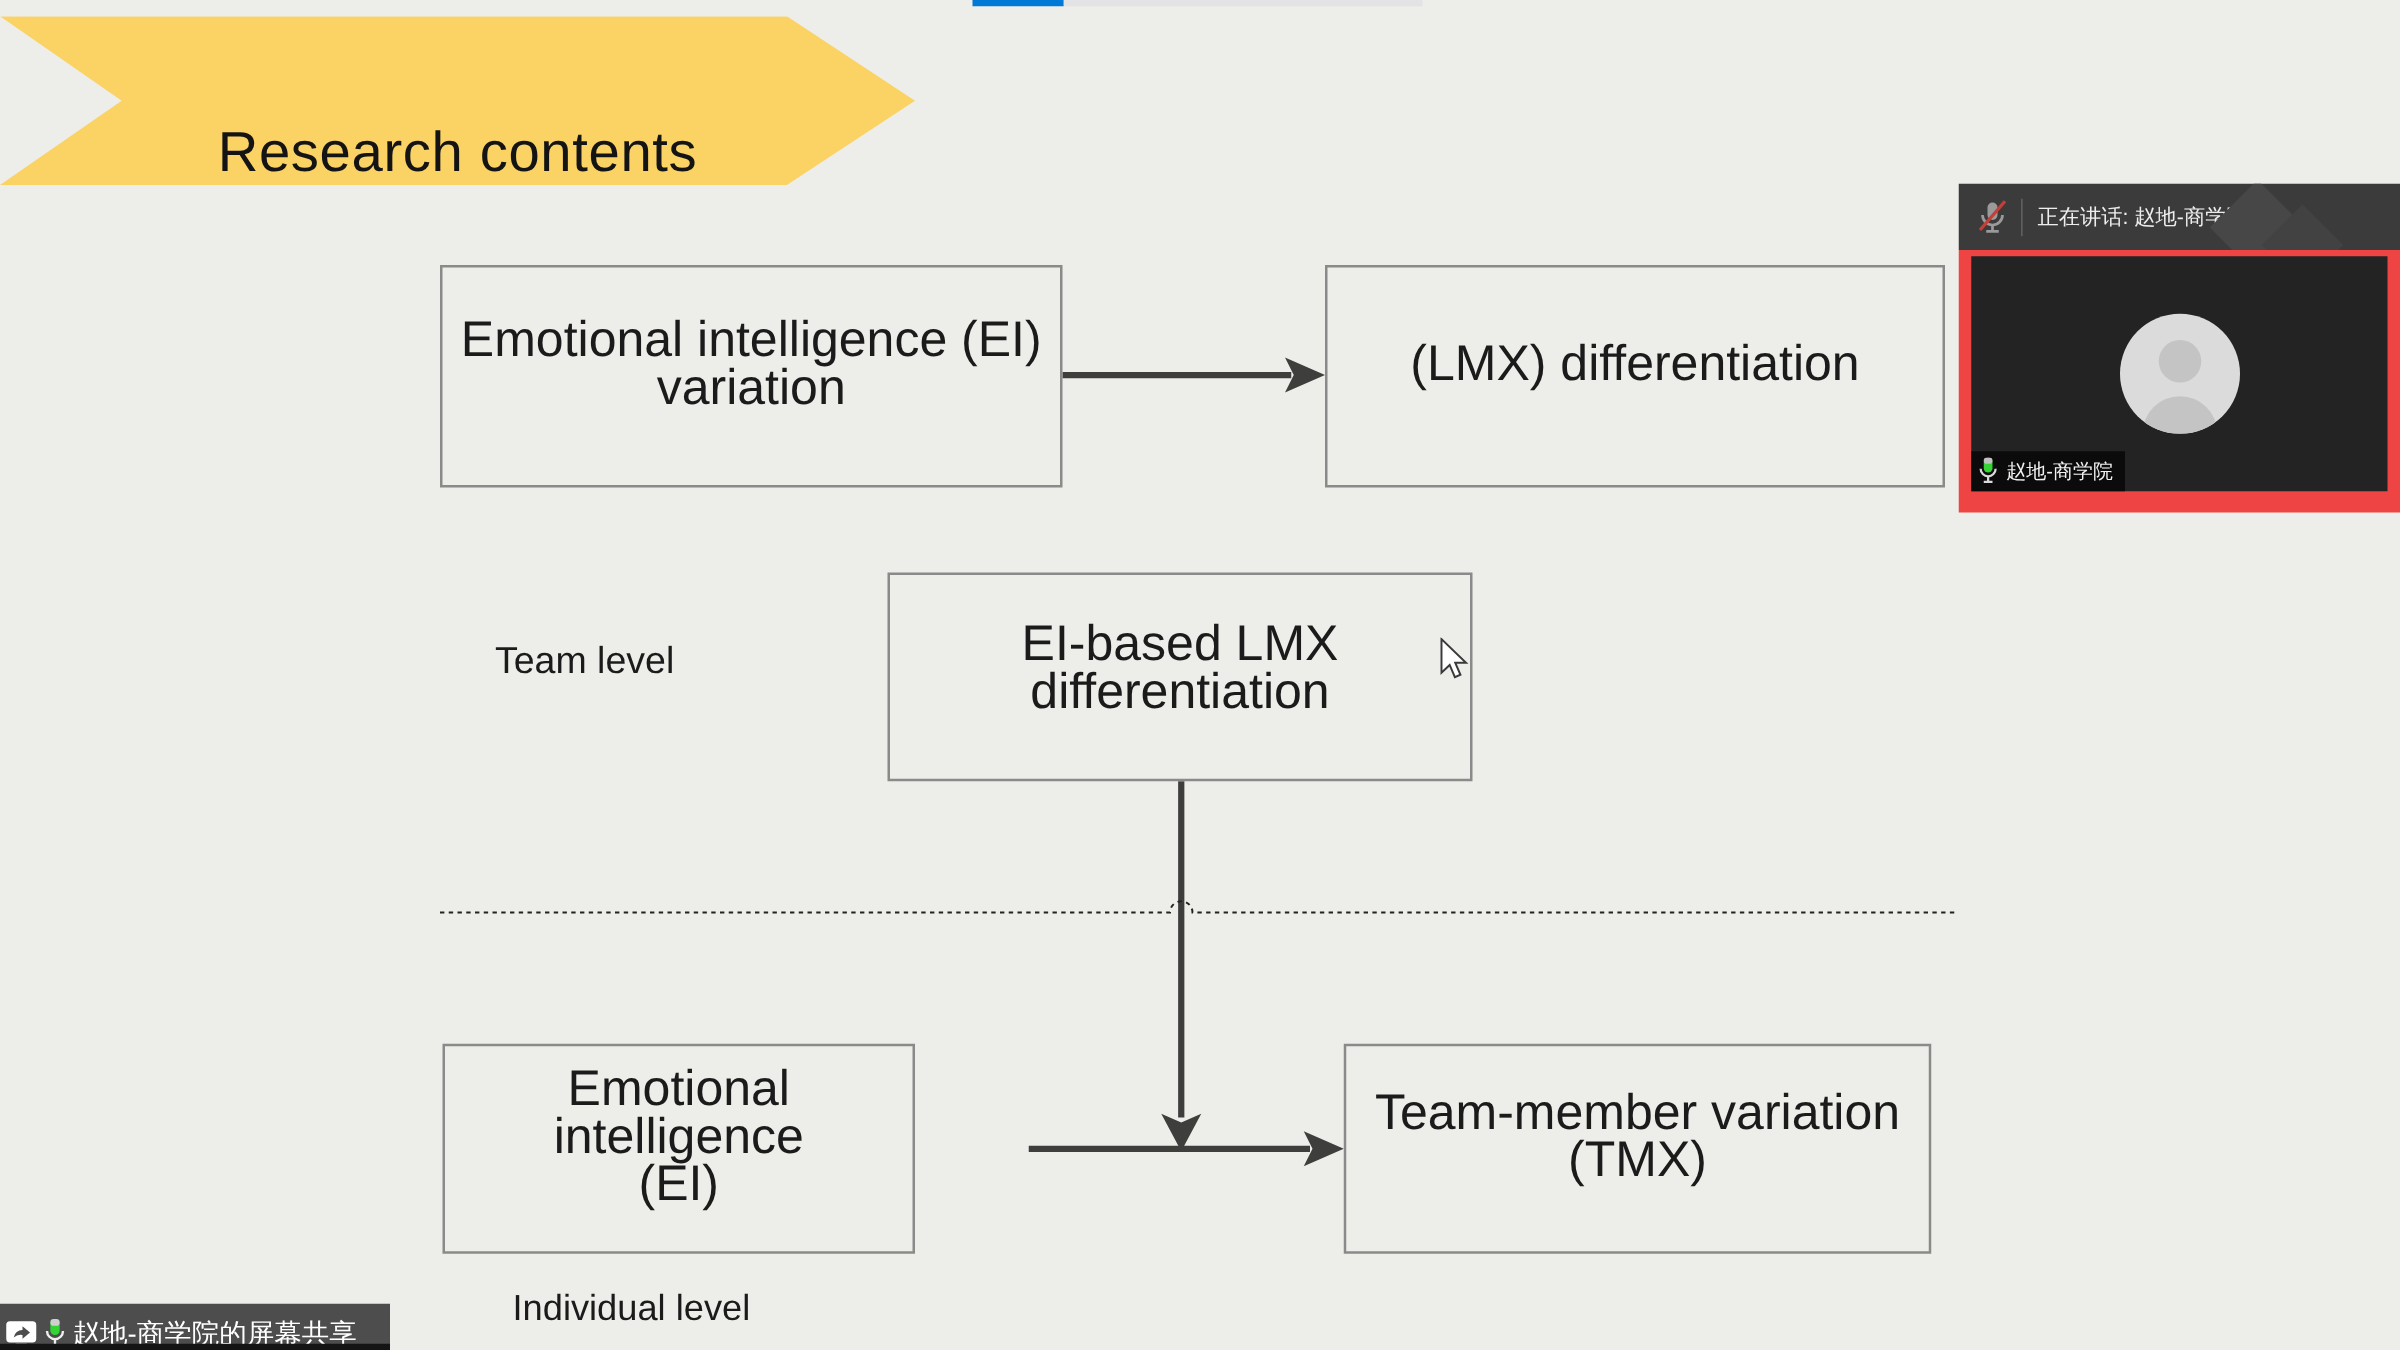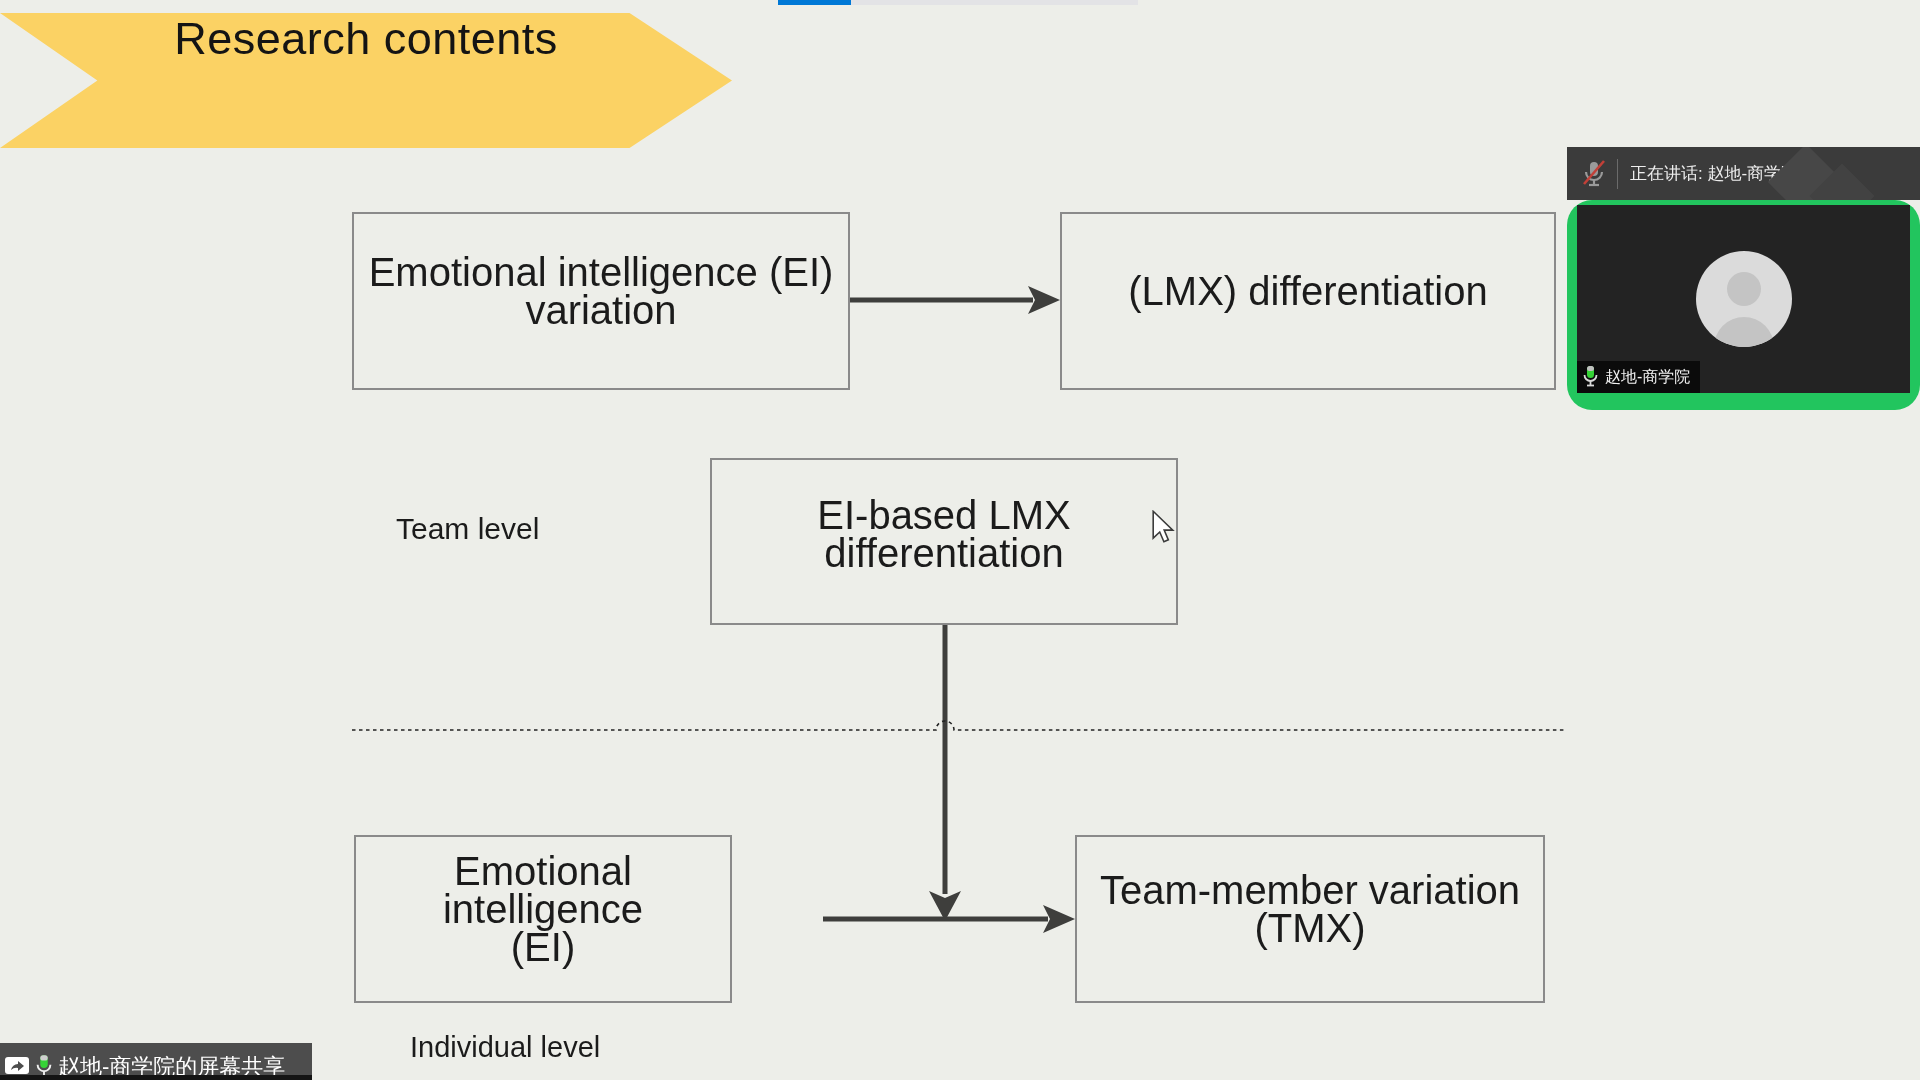--- a/index.html
+++ b/index.html
@@ -6,21 +6,21 @@
   body{font-family:"Liberation Sans","DejaVu Sans",sans-serif;}
   #screen{position:relative;width:1920px;height:1080px;background:#EDEEE9;overflow:hidden;}
 
   
   .top-peek-blue{position:absolute;left:778px;top:0;width:73px;height:5px;background:#0078D6;}
   .top-peek-gray{position:absolute;left:851px;top:0;width:287px;height:5px;background:#E3E3E6;}
 
   
   .banner{position:absolute;left:0;top:13px;width:732px;height:135px;background:#FBD264;
     clip-path:polygon(0 0,86% 0,100% 50%,86% 100%,0 100%,13.3% 50%);
-    display:flex;align-items:flex-start;justify-content:center;}
+    display:flex;align-items:flex-end;justify-content:center;}
   .banner-title{font-size:45px;color:#141414;letter-spacing:0.5px;}
 
   
   .box{position:absolute;border:2px solid #8A8A8A;box-sizing:border-box;
     display:flex;flex-direction:column;align-items:center;justify-content:center;
     text-align:center;font-size:40px;line-height:38px;color:#1b1b1b;padding-bottom:20px;}
   .box-ei-variation{left:352px;top:212px;width:498px;height:178px;}
   .box-lmx-diff{left:1060px;top:212px;width:496px;height:178px;}
   .box-ei-based{left:710px;top:458px;width:468px;height:167px;padding-bottom:16px;}
   .box-ei{left:354px;top:835px;width:378px;height:168px;}
@@ -33,21 +33,21 @@
   .connectors{position:absolute;left:0;top:0;pointer-events:none;}
 
   
   .panel{position:absolute;left:1567px;top:147px;width:353px;height:263px;}
   .panel-header{position:relative;height:53px;background:#3B3B3B;display:flex;align-items:center;overflow:hidden;}
   .panel-header .divider{width:1px;height:30px;background:#6B6B6B;margin:0 12px 0 10px;}
   .speaking-text{color:#EDEDED;font-size:17px;white-space:nowrap;}
   .wm-diamond{position:absolute;background:#474747;transform:rotate(45deg);}
   .wm-d1{width:54px;height:54px;left:212px;top:8px;}
   .wm-d2{width:46px;height:46px;left:252px;top:26px;background:#424242;}
-  .panel-video{position:relative;height:210px;background:#22c55e;border-radius:25px;}
+  .panel-video{position:relative;height:210px;background:#ef4444;}
   .tile{position:absolute;left:10px;top:5px;width:333px;height:188px;background:#232323;
     display:flex;align-items:center;justify-content:center;}
   .avatar{width:96px;height:96px;border-radius:50%;background:#DBDBDB;overflow:hidden;position:relative;}
   .name-tag{position:absolute;left:0;bottom:0;height:32px;background:#0B0B0B;
     display:flex;align-items:center;padding:0 10px 0 6px;gap:7px;}
   .name-tag span{color:#F2F2F2;font-size:16px;white-space:nowrap;}
 
   
   .share-bar{position:absolute;left:0;top:1043px;width:312px;height:48px;background:#4D4D4D;
     display:flex;align-items:center;gap:6px;padding-left:4px;box-sizing:border-box;}

